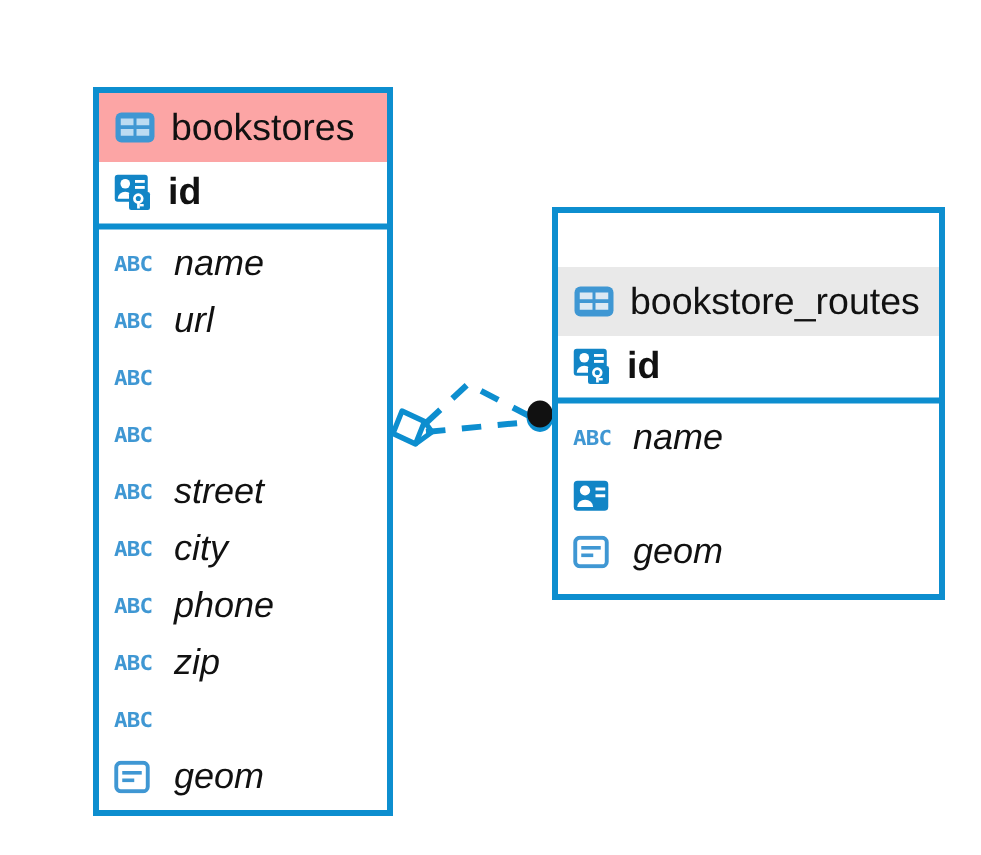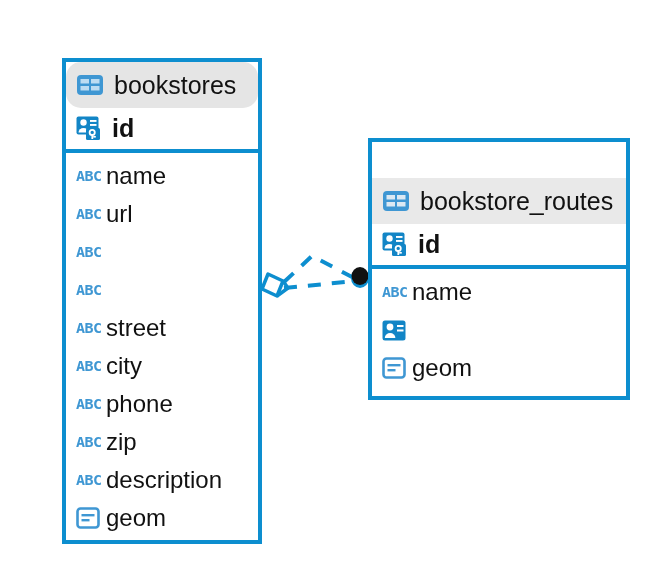--- a/index.html
+++ b/index.html
@@ -35,21 +35,21 @@
     box-sizing: border-box;
     display: flex;
     align-items: center;
     gap: 10px;
     padding: 0 10px;
     height: 46px;
     font-size: 25px;
     color: #111111;
     white-space: nowrap;
   }
-  .entity-header.accent-orange { background: #e5e5e5; border-radius: 15px; }
+  .entity-header.accent-orange { background: #fca5a5; }
   .entity-header.accent-gray   { background: #e9e9e9; margin-top: 36px; }
 
   .pk-row {
     box-sizing: border-box;
     display: flex;
     align-items: center;
     gap: 9px;
     padding: 0 10px;
     height: 45px;
     font-size: 25px;
@@ -61,29 +61,29 @@
   }
 
   .fields {
     padding: 4px 0 6px 0;
   }
 
   .field-row {
     box-sizing: border-box;
     display: flex;
     align-items: center;
-    gap: 0;
+    gap: 10px;
     padding: 0 10px;
     height: 38px;
     font-size: 24px;
     color: #111111;
     white-space: nowrap;
   }
 
-  .field-label { line-height: 1; }
+  .field-label { line-height: 1; font-style: italic; }
 
   
   .ico {
     flex: 0 0 auto;
     display: inline-block;
     line-height: 0;
   }
   .ico svg { display: block; }
 
   .abc-ico {
@@ -197,21 +197,20 @@
         <span class="field-label">phone</span>
       </div>
 
       <div class="field-row">
         <span class="abc-ico">ABC</span>
         <span class="field-label">zip</span>
       </div>
 
       <div class="field-row">
         <span class="abc-ico">ABC</span>
-        <span class="field-label">description</span>
       </div>
 
       <div class="field-row">
         <span class="ico" style="width:30px; display:flex; justify-content:flex-start;">
           <svg width="24" height="22" viewBox="0 0 24 22">
             <rect x="1.5" y="1.5" width="21" height="19" rx="3" ry="3" fill="#ffffff" stroke="#3f97d3" stroke-width="2.6"></rect>
             <rect x="5.5" y="7" width="13" height="2.4" fill="#3f97d3"></rect>
             <rect x="5.5" y="12" width="8" height="2.4" fill="#3f97d3"></rect>
           </svg>
         </span>

